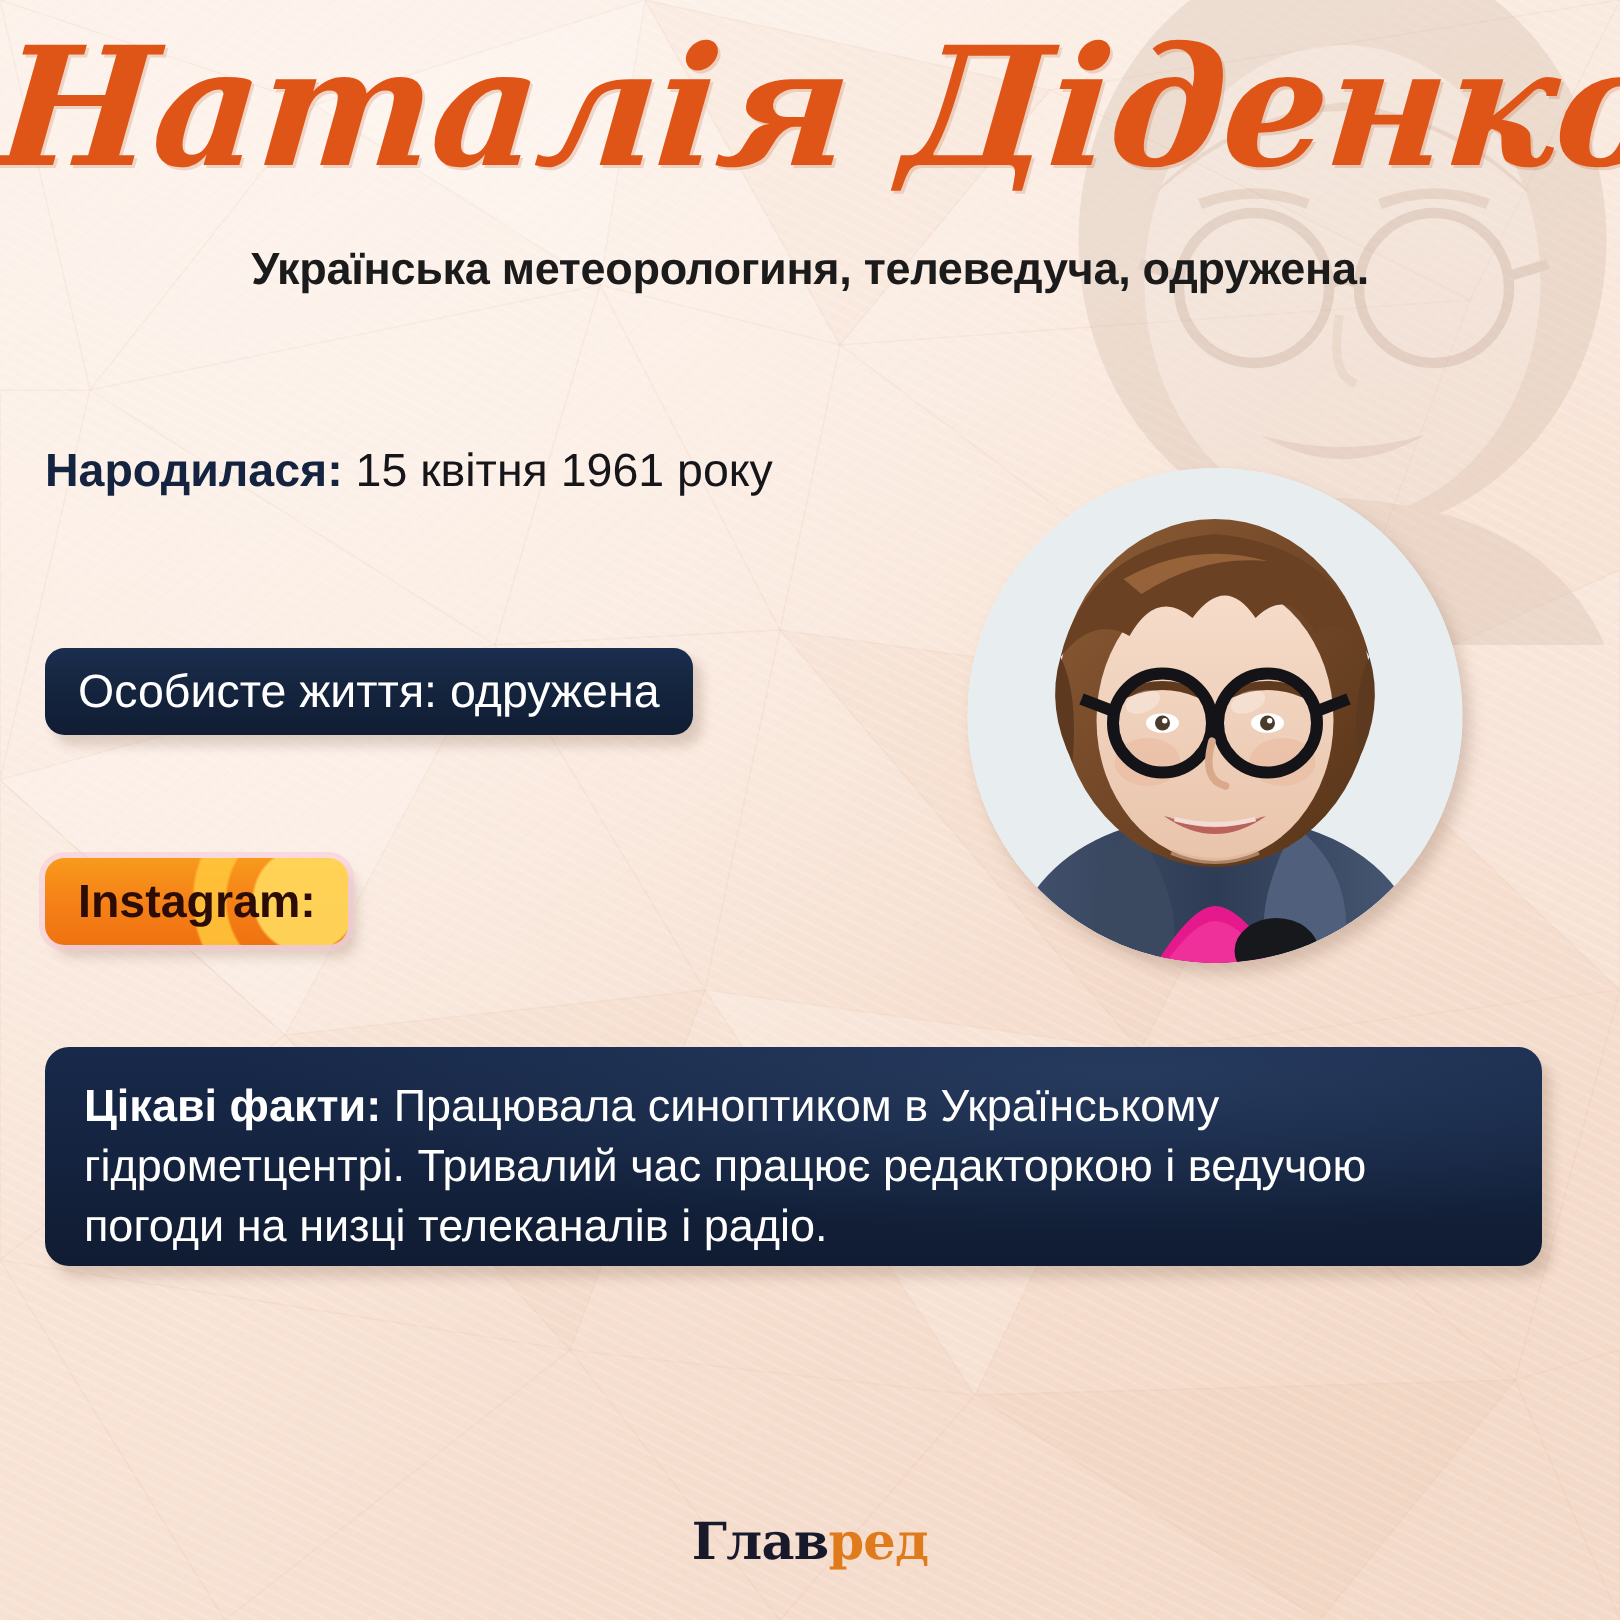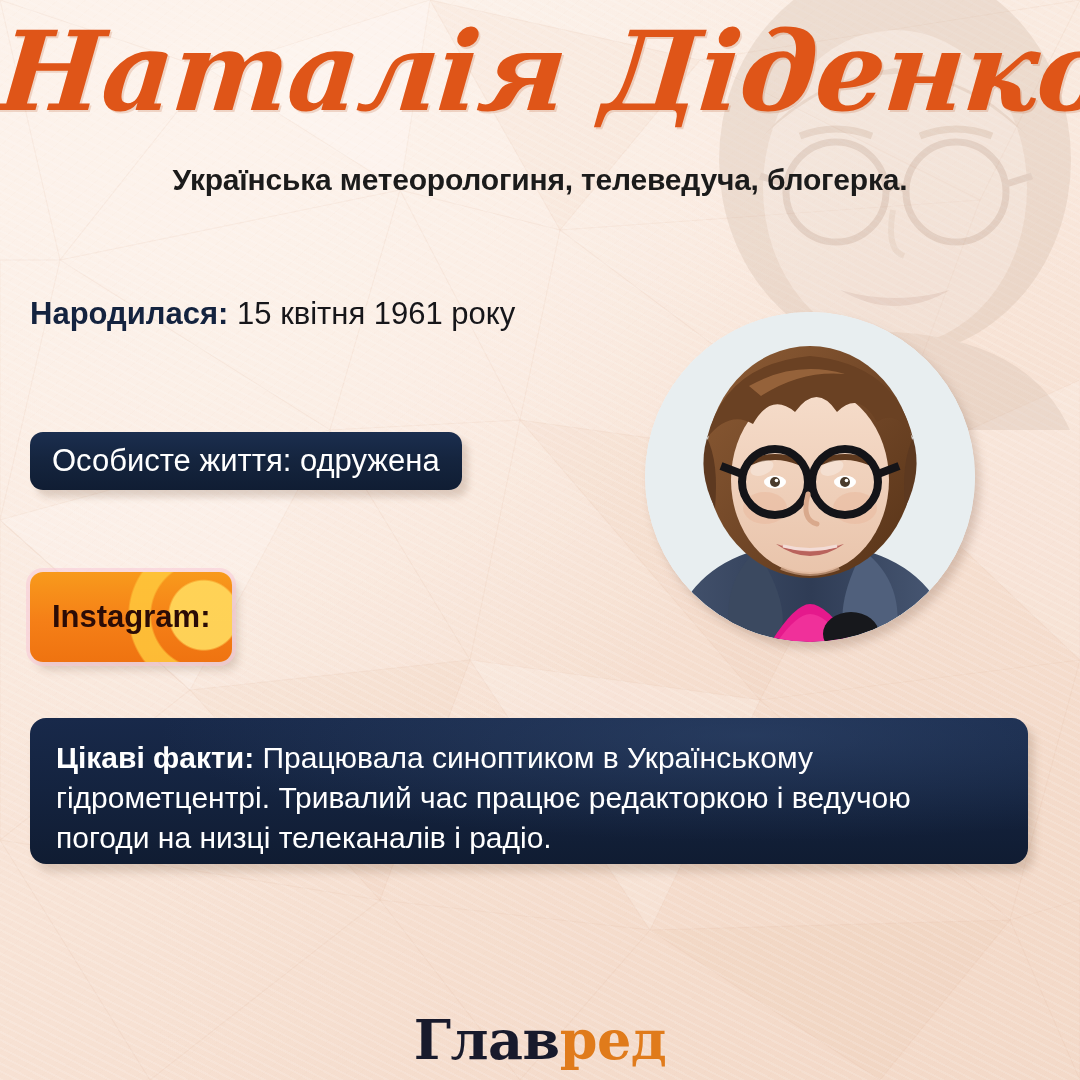--- a/index.html
+++ b/index.html
@@ -117,21 +117,21 @@
 
   
   #instagram-badge {
     position: absolute;
     left: 30px;
     top: 572px;
     height: 58px;
     border-radius: 13px;
     display: flex;
     align-items: center;
-    padding: 16px 22px;
+    padding: 0 22px;
     white-space: nowrap;
     overflow: hidden;
     background:
       radial-gradient(circle at 86% 48%, rgba(255,214,90,.95) 0 34px, rgba(255,214,90,0) 36px),
       radial-gradient(circle at 86% 48%, rgba(255,186,40,.0) 0 52px, rgba(255,200,60,.85) 54px 74px, rgba(255,200,60,0) 76px),
       linear-gradient(180deg, #f89a1c 0%, #f57f17 55%, #ef7310 100%);
     box-shadow:
       0 0 0 4px rgba(248,200,215,.55),
       6px 8px 8px rgba(120,85,65,.22);
     color: #2b0c06;
@@ -149,21 +149,21 @@
     border-radius: 50%;
     overflow: hidden;
     background: #eef2f4;
     box-shadow: 5px 7px 10px rgba(120,85,65,.25);
   }
 
   
   #facts-box {
     position: absolute;
     left: 30px;
-    top: 718px;
+    top: 698px;
     width: 998px;
     height: 146px;
     box-sizing: border-box;
     border-radius: 16px;
     padding: 20px 26px 0 26px;
     background:
       radial-gradient(ellipse at 72% 12%, rgba(60,85,125,.42) 0%, rgba(60,85,125,0) 58%),
       linear-gradient(180deg, #18294a 0%, #14233f 50%, #101c32 100%);
     box-shadow: 6px 8px 8px rgba(120,85,65,.22);
     color: #ffffff;
@@ -174,21 +174,21 @@
   #facts-box .val { font-weight: 400; }
 
   
   #footer-logo {
     position: absolute;
     left: 0;
     top: 1008px;
     width: 1080px;
     text-align: center;
     font-family: "DejaVu Serif", "Liberation Serif", serif;
-    font-size: 54px;
+    font-size: 34px;
     font-weight: 700;
     letter-spacing: -.5px;
   }
   #footer-logo .p1 { color: #181a2c; }
   #footer-logo .p2 { color: #e07b1b; }
 </style>
 </head>
 <body>
 
 <div id="card">
@@ -261,21 +261,21 @@
 
       <path d="M 213 250 Q 206 290 224 296" stroke="#e3b693" stroke-width="6" fill="none"></path>
 
       <path d="M 160 330 Q 215 362 270 330 Q 215 346 160 330 Z" fill="#e0a289"></path>
 
       <path d="M 40 470 Q 80 380 215 372 Q 350 380 390 470 Z" fill="#e7b793"></path>
     </g>
   </svg>
 
   <div class="title">Наталія Діденко</div>
-  <div class="subtitle">Українська метеорологиня, телеведуча, блогерка.</div>
+  <div class="subtitle">Українська метеорологиня, телеведуча, одружена.</div>
 
   <div class="born">
     <span class="lbl">Народилася:</span>
     <span class="val">15 квітня 1961 року</span>
   </div>
 
   <div class="pill-navy" id="personal-life-badge">
     <span>Особисте життя: одружена</span>
   </div>
 

